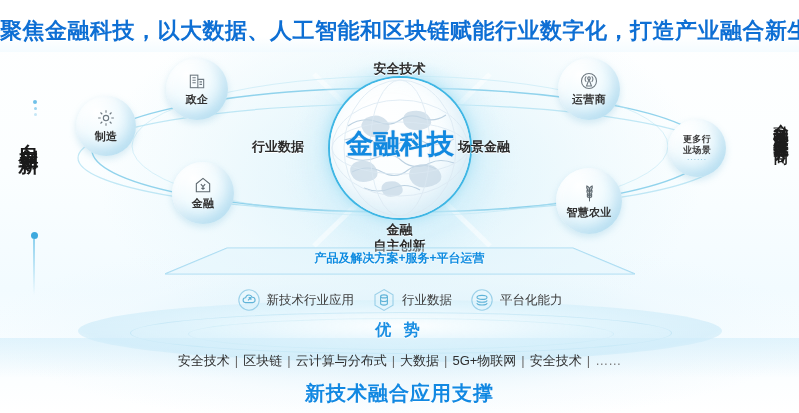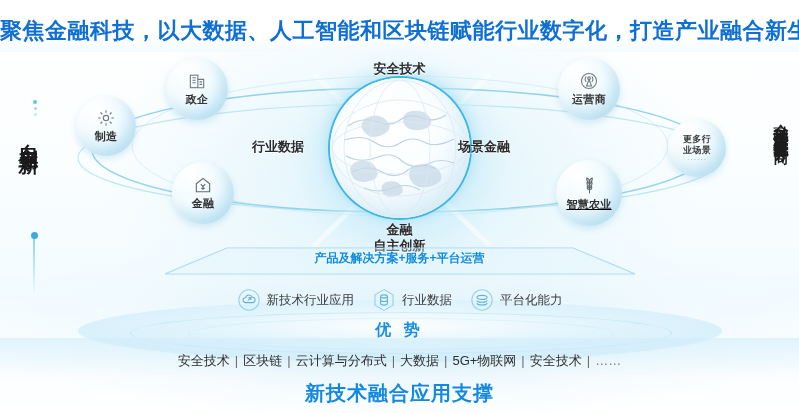--- a/index.html
+++ b/index.html
@@ -184,20 +184,21 @@
         <path d="M56 104 q12 -3 16 5 q3 7 -6 9 q-11 3 -14 -5 q-2 -6 4 -9z"></path>
       </g>
       <g fill="none" stroke="#dbe8f2" stroke-width="1" opacity=".8">
         <ellipse cx="70" cy="70" rx="68" ry="26"></ellipse>
         <ellipse cx="70" cy="70" rx="68" ry="48"></ellipse>
         <ellipse cx="70" cy="70" rx="30" ry="68"></ellipse>
         <ellipse cx="70" cy="70" rx="56" ry="68"></ellipse>
       </g>
     </svg>
   </div>
+  <div class="globe-label">金融科技</div>
 
   <div class="ring-lab lab-top">安全技术</div>
   <div class="ring-lab lab-left">行业数据</div>
   <div class="ring-lab lab-right">场景金融</div>
   <div class="ring-lab lab-bot">
     <div>金融</div>
     <div>自主创新</div>
   </div>
 
   <div class="bub" style="left:166px;top:58px;width:62px;height:62px;">
@@ -236,21 +237,21 @@
       <svg width="20" height="20" viewBox="0 0 24 24" fill="none" stroke="#6f7a82" stroke-width="1.3">
         <circle cx="12" cy="12" r="9"></circle>
         <circle cx="12" cy="8.6" r="1.6"></circle>
         <path d="M12 10.2L9 18h6z"></path>
         <path d="M8.7 6.4a4.6 4.6 0 000 6.6M15.3 6.4a4.6 4.6 0 010 6.6"></path>
       </svg>
     </span>
     <span class="tx">运营商</span>
   </div>
 
-  <div class="bub" style="left:556px;top:160px;width:66px;height:66px;text-decoration:underline;">
+  <div class="bub" style="left:556px;top:168px;width:66px;height:66px;">
     <span class="ic">
       <svg width="21" height="21" viewBox="0 0 24 24" fill="none" stroke="#5d686f" stroke-width="1.2">
         <path d="M12 21V8"></path>
         <path d="M12 8c0-2.2 1.4-4 3-4.6.5 1.9-.3 4.1-1.8 5.2M12 8c0-2.2-1.4-4-3-4.6-.5 1.9.3 4.1 1.8 5.2"></path>
         <path d="M12 12.4c0-2 1.3-3.5 2.8-4 .4 1.7-.4 3.6-1.8 4.5M12 12.4c0-2-1.3-3.5-2.8-4-.4 1.7.4 3.6 1.8 4.5"></path>
         <path d="M12 16.6c0-1.8 1.2-3.2 2.5-3.6.4 1.5-.3 3.2-1.6 4M12 16.6c0-1.8-1.2-3.2-2.5-3.6-.4 1.5.3 3.2 1.6 4"></path>
       </svg>
     </span>
     <span class="tx">智慧农业</span>
   </div>

